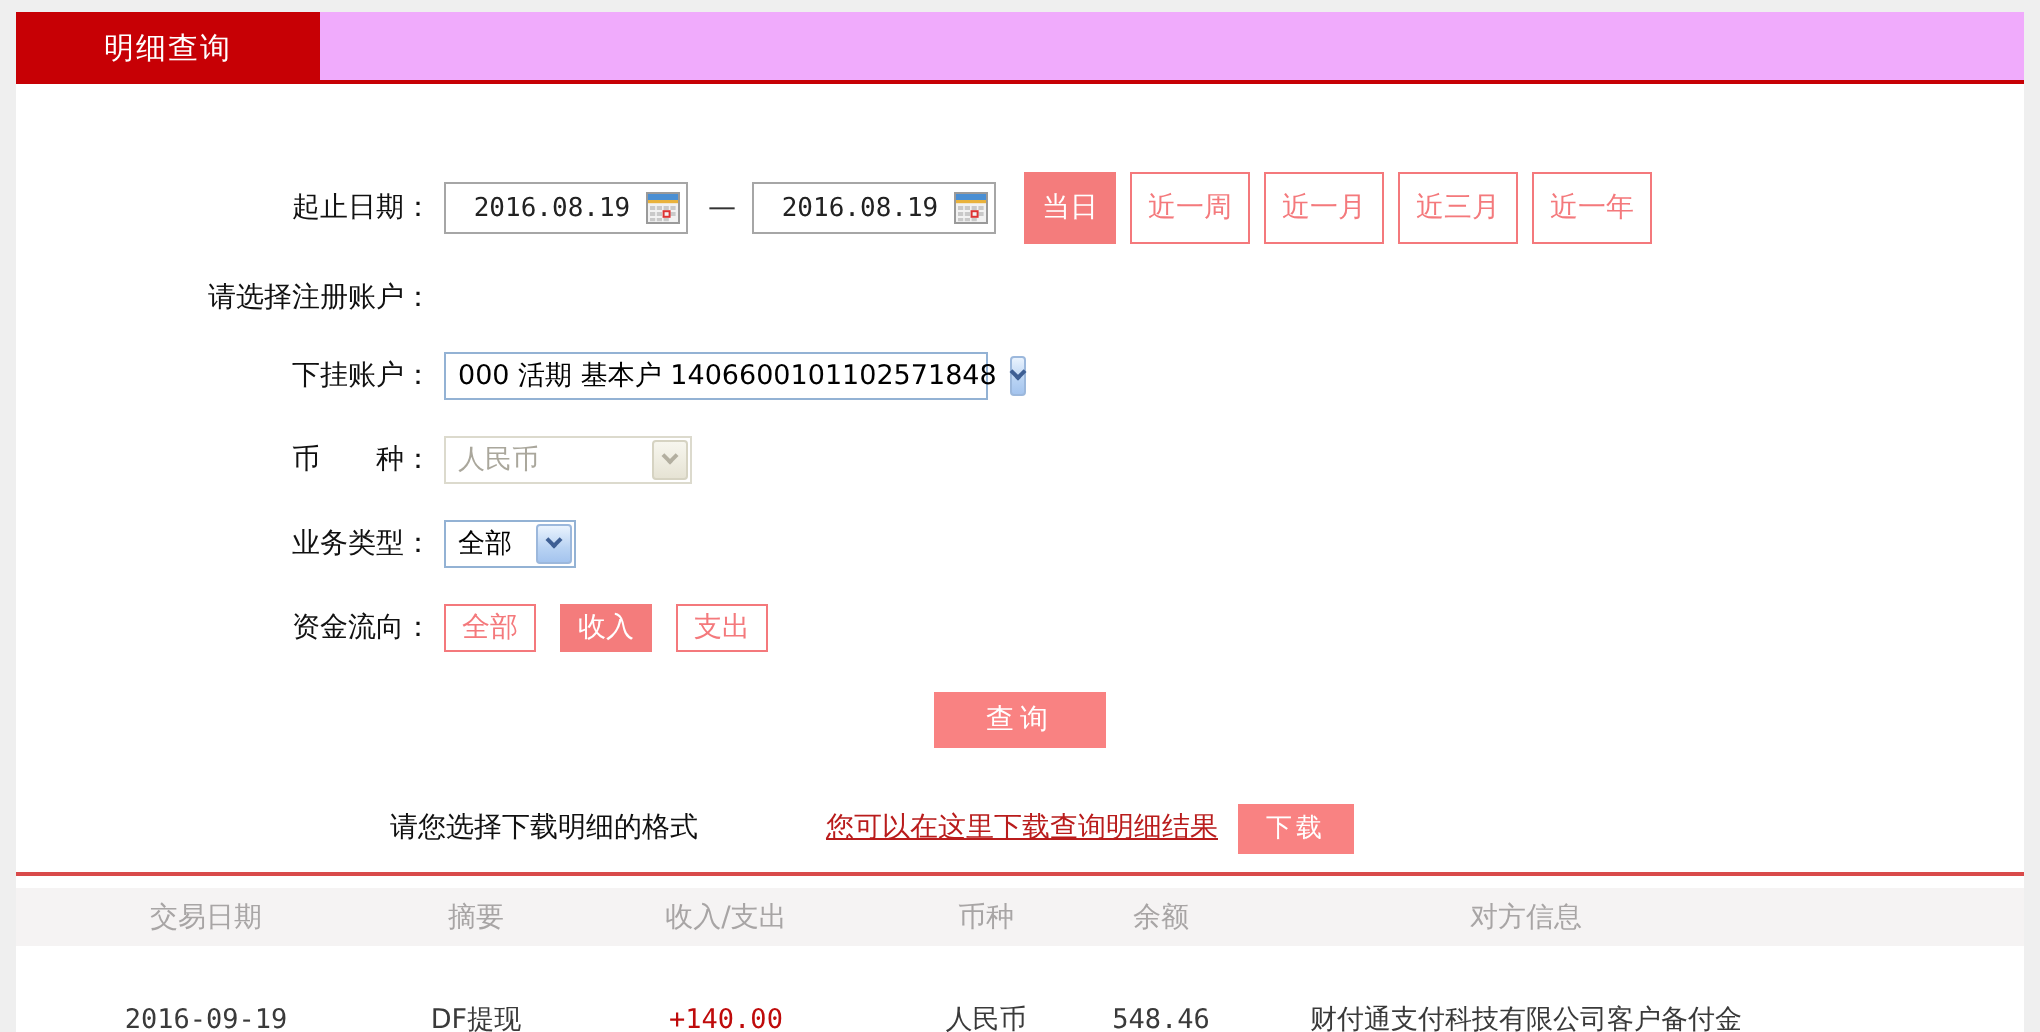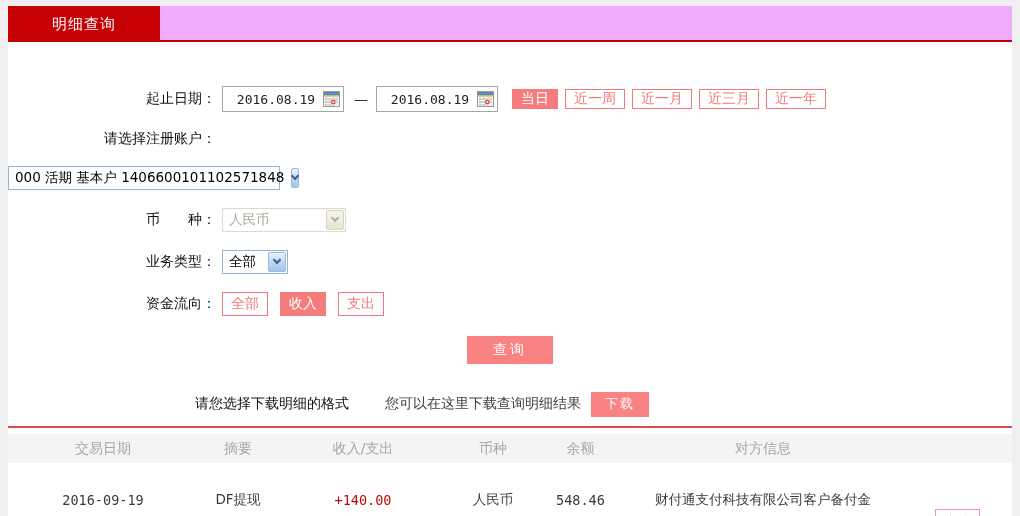--- a/index.html
+++ b/index.html
@@ -19,21 +19,21 @@
   .flabel { width:208px; margin-right:6px; text-align:right; color:#111; white-space:pre; }
 
   .dateinput { position:relative; width:122px; height:26px; margin-right:6px;border-radius:11px; }
   .dateinput input { width:122px; height:26px; border:1px solid #a6a6a6; background:#fff;
                      font-family:"DejaVu Sans Mono", monospace; font-size:13px;
                      padding:0 24px 0 10px; color:#222; text-align:center; }
   .calicon { position:absolute; right:4px; top:5px; width:17px; height:16px; cursor:pointer; }
   .dash { margin:0 8px 0 4px; color:#333; }
 
   .qbtns { display:flex; margin-left:8px; }
-  .qbtn { height:20px; padding:0 8px; margin-right:7px; display:flex; align-items:center;
+  .qbtn { height:36px; padding:0 8px; margin-right:7px; display:flex; align-items:center;
           justify-content:center; font-size:14px; cursor:pointer;
           background:#fff; border:1px solid #f4797c; color:#f4797c; }
   .qbtn.active, .pillbtn.active { background:#f47c7c; border:1px solid #f47c7c; color:#fff; }
 
   
   .xsel { display:inline-flex; align-items:center; height:24px; background:#fff;
           border:1px solid #93b2d4; cursor:pointer; position:relative; }
   .xsel .xtext { padding:0 6px; font-size:13.5px; color:#000; white-space:nowrap; flex:1; }
   .xsel .xarrow { width:18px; height:20px; margin:1px; border-radius:2px;
                   background:linear-gradient(#eaf3fe,#b9d3f3 60%,#a4c4ee);
@@ -51,21 +51,21 @@
              background:#fff; border:1px solid #f4797c; color:#f4797c; cursor:pointer; }
 
   .querywrap { display:flex; justify-content:center; margin-top:20px; }
   .btn-fill { background:#f98282; color:#fff; border:none; cursor:pointer;
               font-family:Liberation Sans, sans-serif; }
   .query-btn { width:86px; height:28px; font-size:14px; letter-spacing:3px; }
 
   .dlrow { display:flex; align-items:center; margin-top:27px; padding-left:187px; height:26px; }
   .dlrow .dlabel { color:#111; }
   .dlsel { width:146px; margin-left:5px; }
-  .dlhint { margin-left:36px; color:#404040; }
+  .dlhint { margin-left:64px; color:#b91c1c;text-decoration:underline; }
   .dl-btn { width:58px; height:25px; margin-left:10px; font-size:13px; letter-spacing:2px; }
 
   .red-divider { height:0; border-top:2px solid #d94a4a; margin-top:9px; }
 
   
   table { width:1004px; border-collapse:collapse; margin-top:6px; table-layout:fixed; }
   thead tr { background:#f5f3f3; height:29px; }
   thead td { color:#a8a5a5; font-size:14px; text-align:center; }
   tbody tr { height:46px; border-bottom:1px solid #dedede; }
   tbody td { text-align:center; font-size:13.5px; color:#3a3a3a; }
@@ -137,20 +137,21 @@
         <div class="qbtn">近三月</div>
         <div class="qbtn">近一年</div>
       </div>
     </div>
 
     <div class="frow">
       <div class="flabel">请选择注册账户：</div>
     </div>
 
     <div class="frow">
+      <div class="flabel">下挂账户：</div>
       <div class="xsel" style="width:272px;">
         <span class="xtext">000 活期 基本户 1406600101102571848</span>
         <span class="xarrow">
             <span class="chev"></span>
           </span>
       </div>
     </div>
 
     <div class="frow">
       <div class="flabel">币　　种：</div>

